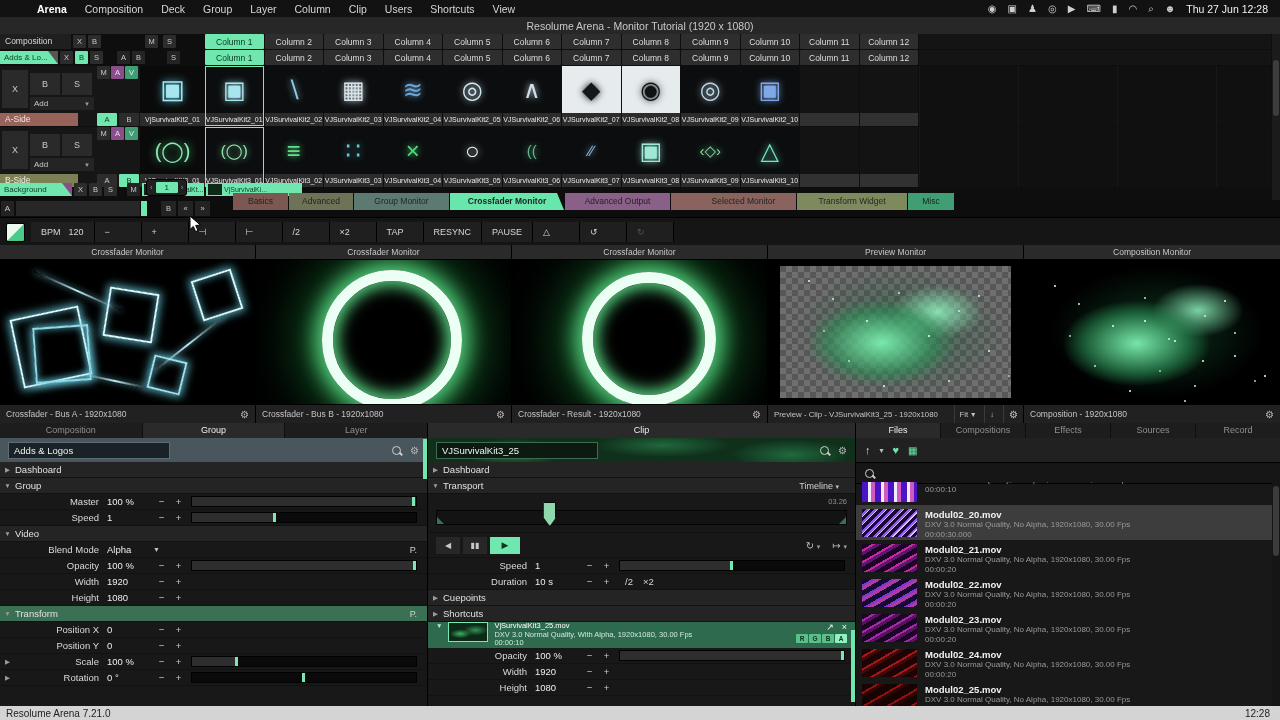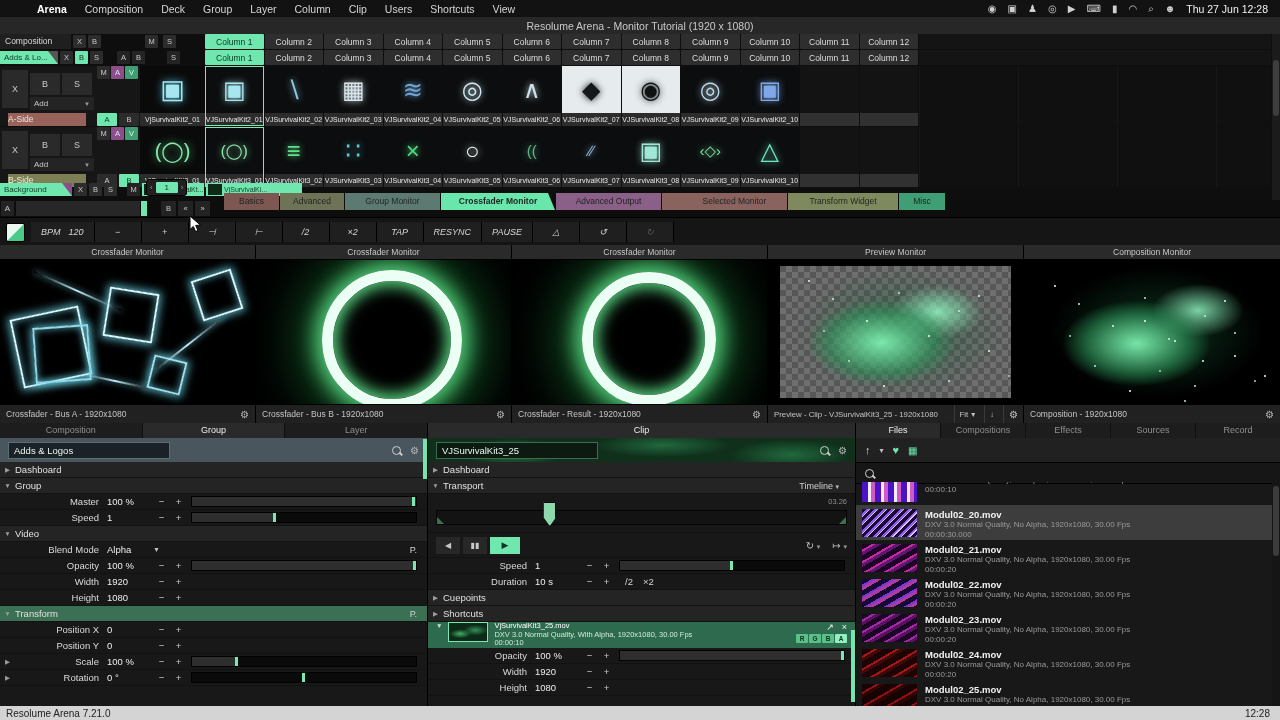--- a/index.html
+++ b/index.html
@@ -44,22 +44,22 @@
   #layerA{top:32px;} #layerB{top:93px;}
   .lay-ctrl{position:absolute;left:0;top:0;width:140px;height:60px;background:#161616;}
   .lc-x{position:absolute;left:2px;top:4px;width:26px;height:38px;background:#2a2a2a;color:#c9c9c9;
         font-size:9px;display:flex;align-items:center;justify-content:center;}
   .lc-b{position:absolute;left:30px;top:7px;width:30px;height:22px;}
   .lc-s{position:absolute;left:62px;top:7px;width:30px;height:22px;}
   .lc-b,.lc-s{background:#2a2a2a;color:#c9c9c9;font-size:9px;display:flex;align-items:center;justify-content:center;}
   .lc-add{position:absolute;left:30px;top:31px;width:64px;height:13px;background:#242424;color:#c9c9c9;
           font-size:8px;display:flex;align-items:center;justify-content:space-between;padding:0 4px;box-sizing:border-box;}
   .lc-mav{position:absolute;left:97px;top:0;display:flex;gap:1px;}
-  .lay-name{position:absolute;left:8px;top:47px;width:78px;height:13px;font-size:8.5px;color:#1d1d1d;
-            line-height:13px;box-sizing:border-box;}
+  .lay-name{position:absolute;left:0;top:47px;width:78px;height:13px;font-size:8.5px;color:#1d1d1d;
+            line-height:13px;padding-left:5px;box-sizing:border-box;}
   #layerA .lay-name{background:#96625a;color:#f0e4e0;}
   #layerB .lay-name{background:#7d8055;color:#ecefdc;}
   .lay-ab{position:absolute;top:47px;display:flex;gap:2px;}
   .prev-cell{position:absolute;left:140px;top:0;width:65px;height:47px;background:#0a0a0a;
              display:flex;align-items:center;justify-content:center;overflow:hidden;}
   .prev-lbl{position:absolute;left:140px;top:47px;width:65px;height:13px;background:#2c2c2c;color:#e8e8e8;
             font-size:7px;line-height:13px;text-align:center;white-space:nowrap;overflow:hidden;}
   .clips-row{position:absolute;left:205px;top:0;right:0;height:60px;display:flex;gap:1px;}
   .clip-cell{width:58.5px;flex:none;display:flex;flex-direction:column;box-sizing:border-box;}
   .clip-thumb{height:47px;background:#0b0d0e;display:flex;align-items:center;justify-content:center;
@@ -81,37 +81,37 @@
   #pager{position:absolute;left:146px;top:-4px;height:15px;display:flex;align-items:center;
          background:#202020;border:1px solid #000;border-radius:3px;padding:0 3px;gap:3px;z-index:5;
          color:#9a9a9a;font-size:8px;}
   #pager .pg-val{background:#6fe7ae;color:#0e3522;width:22px;text-align:center;height:11px;line-height:11px;border-radius:1px;}
   #gbottom{position:absolute;left:0;right:0;top:166px;height:17px;background:#0d0d0d;display:flex;align-items:center;}
   .gb-a{width:13px;height:15px;background:#232323;color:#c9c9c9;font-size:8px;display:flex;align-items:center;justify-content:center;margin-left:1px;}
   .gb-bar{width:124px;height:15px;background:#272727;margin-left:2px;}
   .gb-sliver{width:6px;height:15px;background:#6fe7ae;margin-left:1px;}
   .gb-btn{width:15px;height:15px;background:#232323;color:#c9c9c9;font-size:7.5px;display:flex;
           align-items:center;justify-content:center;margin-left:2px;}
-  #viewtabs{display:flex;height:31px;margin-left:14px;}
+  #viewtabs{display:flex;height:31px;margin-left:23px;}
   .view-tab{height:17px;line-height:17px;text-align:center;font-size:8.5px;color:#1e2420;margin-right:1px;flex:none;}
   .view-tab:nth-child(1){width:55px;} .view-tab:nth-child(2){width:64px;}
   .view-tab:nth-child(3){width:95px;} .view-tab:nth-child(4){width:114px;}
   .view-tab:nth-child(5){width:105px;} .view-tab:nth-child(6){width:105px;}
   .view-tab:nth-child(7){width:110px;} .view-tab:nth-child(8){width:46px;}
   .view-tab.active{clip-path:polygon(0 0,calc(100% - 7px) 0,100% 100%,0 100%);font-weight:bold;}
   .g-scroll{position:absolute;right:0;top:0;width:8px;height:166px;background:#1b1b1b;}
   .g-scroll .thumb{position:absolute;left:1px;right:1px;top:26px;height:56px;background:#3d3d3d;border-radius:3px;}
 
   
   #toolband{top:217px;height:28px;background:#151515;border-top:1px solid #000;border-bottom:1px solid #000;
             display:flex;align-items:center;padding-left:4px;}
   .tb-ico{width:17px;height:17px;margin:0 6px 0 2px;background:linear-gradient(135deg,#eafaf1 0 49%,#49c98a 51%);
           border:1px solid #000;border-radius:2px;}
   .tb-box{height:20px;background:#1f1f1f;border-right:1px solid #000;color:#d6d6d6;font-size:9px;
-          display:flex;align-items:center;justify-content:center;padding:0 10px;font-style:italic;}
+          display:flex;align-items:center;justify-content:flex-start;padding:0 10px;}
   .tb-box.bpm{gap:8px;}
   .tb-btn{min-width:26px;}
 
   
   #monband{top:245px;height:178px;display:flex;gap:1px;background:#000;}
   .mon{width:255px;flex:none;display:flex;flex-direction:column;}
   .mon-head{height:14px;background:#2a2a2a;color:#c8c8c8;font-size:8.5px;display:flex;
             align-items:center;justify-content:center;border-bottom:1px solid #000;}
   .mon-art{height:145px;background:#000;position:relative;overflow:hidden;}
   .mon-cap{height:18px;background:#212121;border-top:1px solid #000;display:flex;align-items:center;

